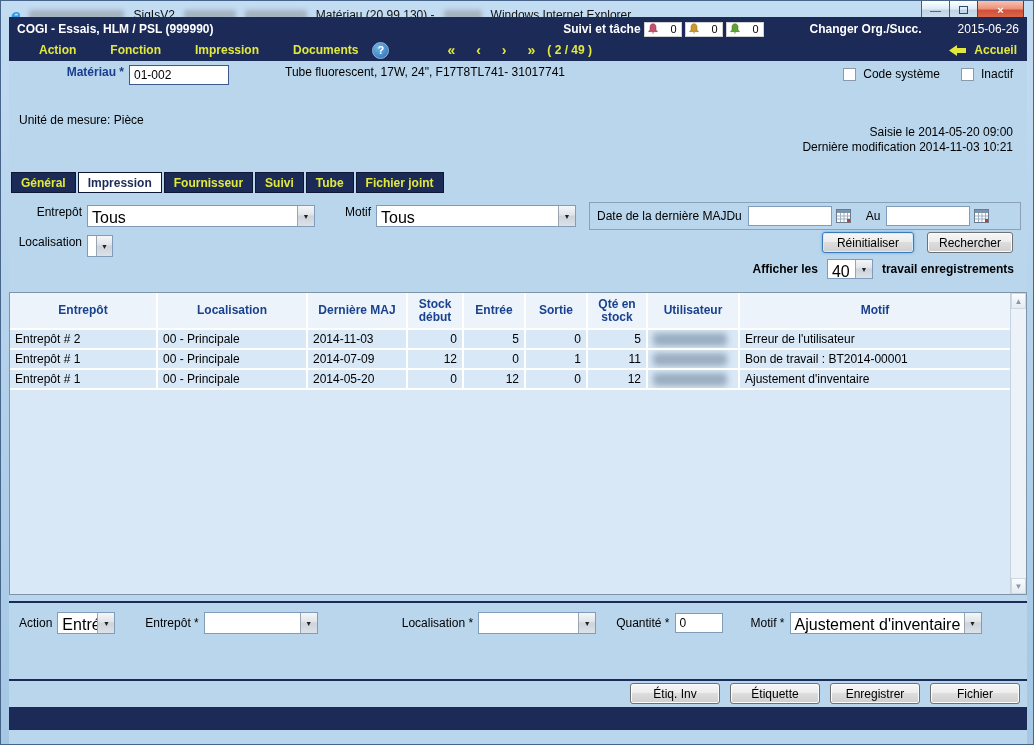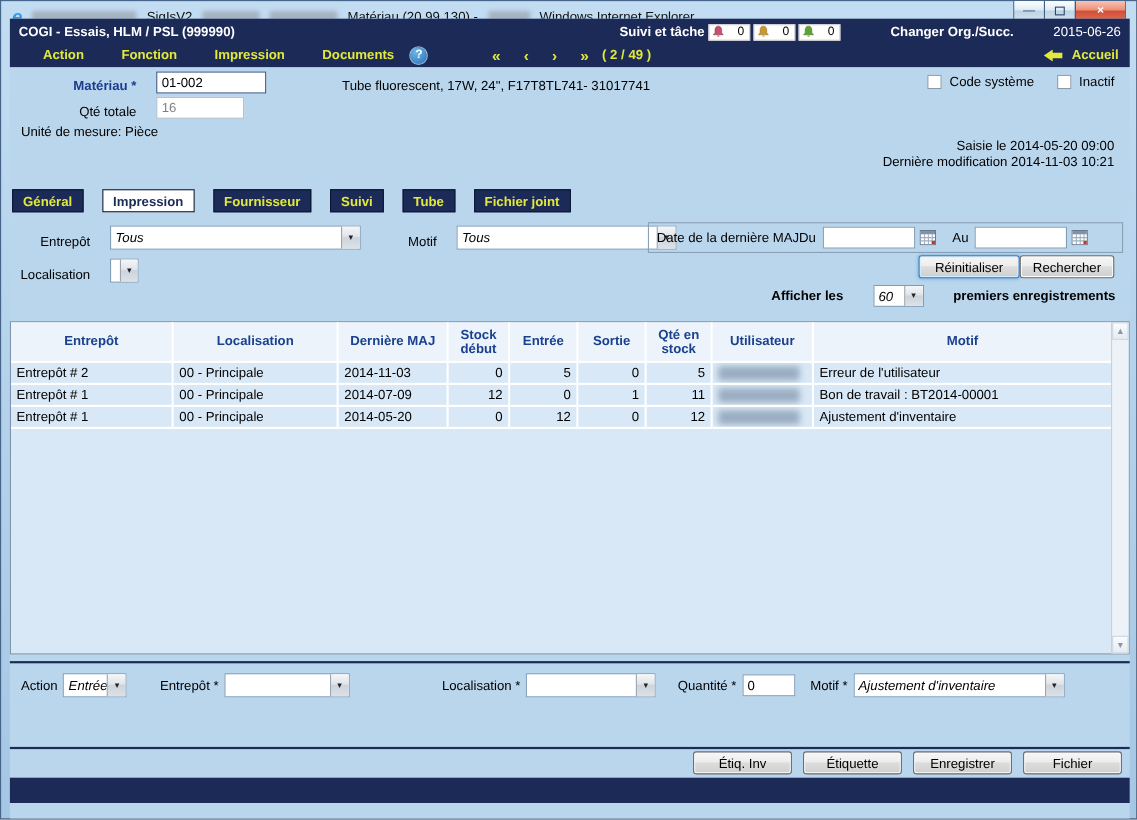--- a/index.html
+++ b/index.html
@@ -40,49 +40,49 @@
   .navarrows { display:flex; align-items:center; gap:21px; margin-left:58px; font-size:14px; }
   .navybottom { position:absolute; left:0; top:690px; width:1018px; height:23px; background:#1c2a58; }
 
   .content { position:absolute; left:0; top:44px; width:1018px; height:646px; }
 
   
   .inp { height:20px; border:1px solid #7f9db9; background:#fff; font-family:"Liberation Sans",sans-serif;
          font-size:12px; padding:1px 4px; }
   .inp:disabled { color:#808080; background:#fff; border-color:#aabdd2; }
   .sel { display:inline-flex; height:22px; border:1px solid #7f9db9; background:#fff; align-items:stretch; }
-  .sel .v { flex:1; padding:3px 4px 0 4px; white-space:nowrap; overflow:hidden; font-size:12px;font-style:italic; }
+  .sel .v { flex:1; padding:3px 4px 0 4px; white-space:nowrap; overflow:hidden; font-size:16px; }
   .sel .dbtn { width:17px; border-left:1px solid #9aa5b1; display:flex; align-items:center; justify-content:center;
          background:linear-gradient(#f5f6f8,#e0e4e9 45%,#ccd3da 50%,#dde2e8); font-size:7px; color:#222; }
   .btn7 { height:21px; padding:0 11px; font-family:"Liberation Sans",sans-serif; font-size:12px; color:#000;
          border:1px solid #707070; border-radius:3px;
          background:linear-gradient(#f6f6f6,#ededed 45%,#dddddd 50%,#cfcfcf);
          box-shadow:inset 0 0 0 1px #fcfcfc; }
   .btn7.focused { border-color:#3a7ab8; box-shadow:0 0 3px #6aa8dc, inset 0 0 0 1px #d7ecfb; }
   .cb { width:13px; height:13px; background:#fff; border:1px solid #8a9aab; display:inline-block; }
   .cal { width:19px; height:20px; margin-left:2px; display:flex; align-items:center; justify-content:center; }
 
   
-  .frow { position:absolute; display:flex; align-items:flex-end;gap:13px; }
+  .frow { position:absolute; display:flex; align-items:flex-start; }
   .lblcol { width:120px; text-align:right; padding-right:5px; }
   .matlbl { font-weight:bold; color:#1b3c8e; }
   .cbrow { position:absolute; right:14px; top:6px; display:flex; align-items:center; gap:7px; }
   .stamps { position:absolute; right:14px; top:64px; text-align:right; line-height:15px; }
 
   
-  .tabs { position:absolute; left:2px; top:111px; display:flex; gap:17px; }
+  .tabs { position:absolute; left:2px; top:111px; display:flex; gap:2px; }
   .tab { height:21px; background:#1c2a58; border:1px solid #0d1734; color:#e2e93a; font-weight:bold;
          padding:0 9px; display:flex; align-items:center; }
   .tab.active { background:#fff; color:#1c2a58; }
 
   
   .dategroup { position:absolute; left:580px; top:141px; width:432px; height:28px; border:1px solid #8aa0b6;
                display:flex; align-items:center; padding:0 7px; }
-  .fbtns { position:absolute; right:14px; top:171px; display:flex; }
-  .showrow { position:absolute; right:13px; top:198px; display:flex; align-items:center; gap:27px; font-weight:bold; }
+  .fbtns { position:absolute; right:14px; top:171px; display:flex; gap:13px; }
+  .showrow { position:absolute; right:13px; top:198px; display:flex; align-items:center; gap:9px; font-weight:bold; }
 
   
   .tbl { position:absolute; left:0; top:231px; width:1018px; height:303px; border:1px solid #7e94aa;
          background:#d8e8f6; }
   .tgrid { margin-right:16px; }
   .trow { display:grid; grid-template-columns:148px 150px 100px 56px 62px 62px 60px 92px 1fr; }
   .th { background:#ecf3fb; color:#19418e; font-weight:bold; min-height:37px; text-align:center;
         display:flex; align-items:center; justify-content:center; padding:1px 2px;
         border-right:2px solid #fff; border-bottom:2px solid #fff; line-height:13px; }
   .td { height:20px; display:flex; align-items:center; padding:0 5px; background:#d8e8f6;
@@ -184,24 +184,20 @@
         <span class="lblcol matlbl">Matériau *</span>
         <input class="inp" style="width: 100px; border-color: rgb(60, 90, 140);" value="01-002">
         <span style="margin-left:56px">Tube fluorescent, 17W, 24", F17T8TL741- 31017741</span>
       </div>
       <div class="cbrow">
         <span class="cb"></span>
         <span>Code système</span>
         <span class="cb" style="margin-left:14px"></span>
         <span>Inactif</span>
       </div>
-      <div class="frow" style="left:0; top:27px;">
-        <span class="lblcol">Qté totale</span>
-        <input class="inp" style="width: 80px;" disabled="" value="16">
-      </div>
       <div class="frow" style="left:10px; top:52px;">
         <span>Unité de mesure: Pièce</span>
       </div>
       <div class="stamps">
         <div>Saisie le 2014-05-20 09:00</div>
         <div>Dernière modification 2014-11-03 10:21</div>
       </div>
 
       <div class="tabs">
         <div class="tab">Général</div>
@@ -268,24 +264,24 @@
         </span>
       </div>
       <div class="fbtns">
         <button class="btn7 focused" style="min-width:92px">Réinitialiser</button>
         <button class="btn7" style="min-width:82px">Rechercher</button>
       </div>
 
       <div class="showrow">
         <span>Afficher les</span>
         <span class="sel" style="width:46px; height:20px; font-weight:normal">
-          <span class="v">60</span>
-          <span class="dbtn">▼</span>
-        </span>
-        <span>premiers enregistrements</span>
+          <span class="v">40</span>
+          <span class="dbtn">▼</span>
+        </span>
+        <span>travail enregistrements</span>
       </div>
 
       <div class="tbl">
         <div class="tgrid">
           <div class="trow">
             <div class="th">Entrepôt</div>
             <div class="th">Localisation</div>
             <div class="th">Dernière MAJ</div>
             <div class="th">Stock début</div>
             <div class="th">Entrée</div>
@@ -353,21 +349,21 @@
           <span class="v"></span>
           <span class="dbtn">▼</span>
         </span>
         <span style="margin-left:84px">Localisation *</span>
         <span class="sel" style="width:118px; margin-left:5px">
           <span class="v"></span>
           <span class="dbtn">▼</span>
         </span>
         <span style="margin-left:20px">Quantité *</span>
         <input class="inp" style="width: 48px; margin-left: 5px;" value="0">
-        <span style="margin-left:14px">Motif *</span>
+        <span style="margin-left:28px">Motif *</span>
         <span class="sel" style="width:192px; margin-left:5px">
           <span class="v">Ajustement d'inventaire</span>
           <span class="dbtn">▼</span>
         </span>
       </div>
 
 
       <div class="sep" style="top:618px"></div>
 
       <div class="actions">

